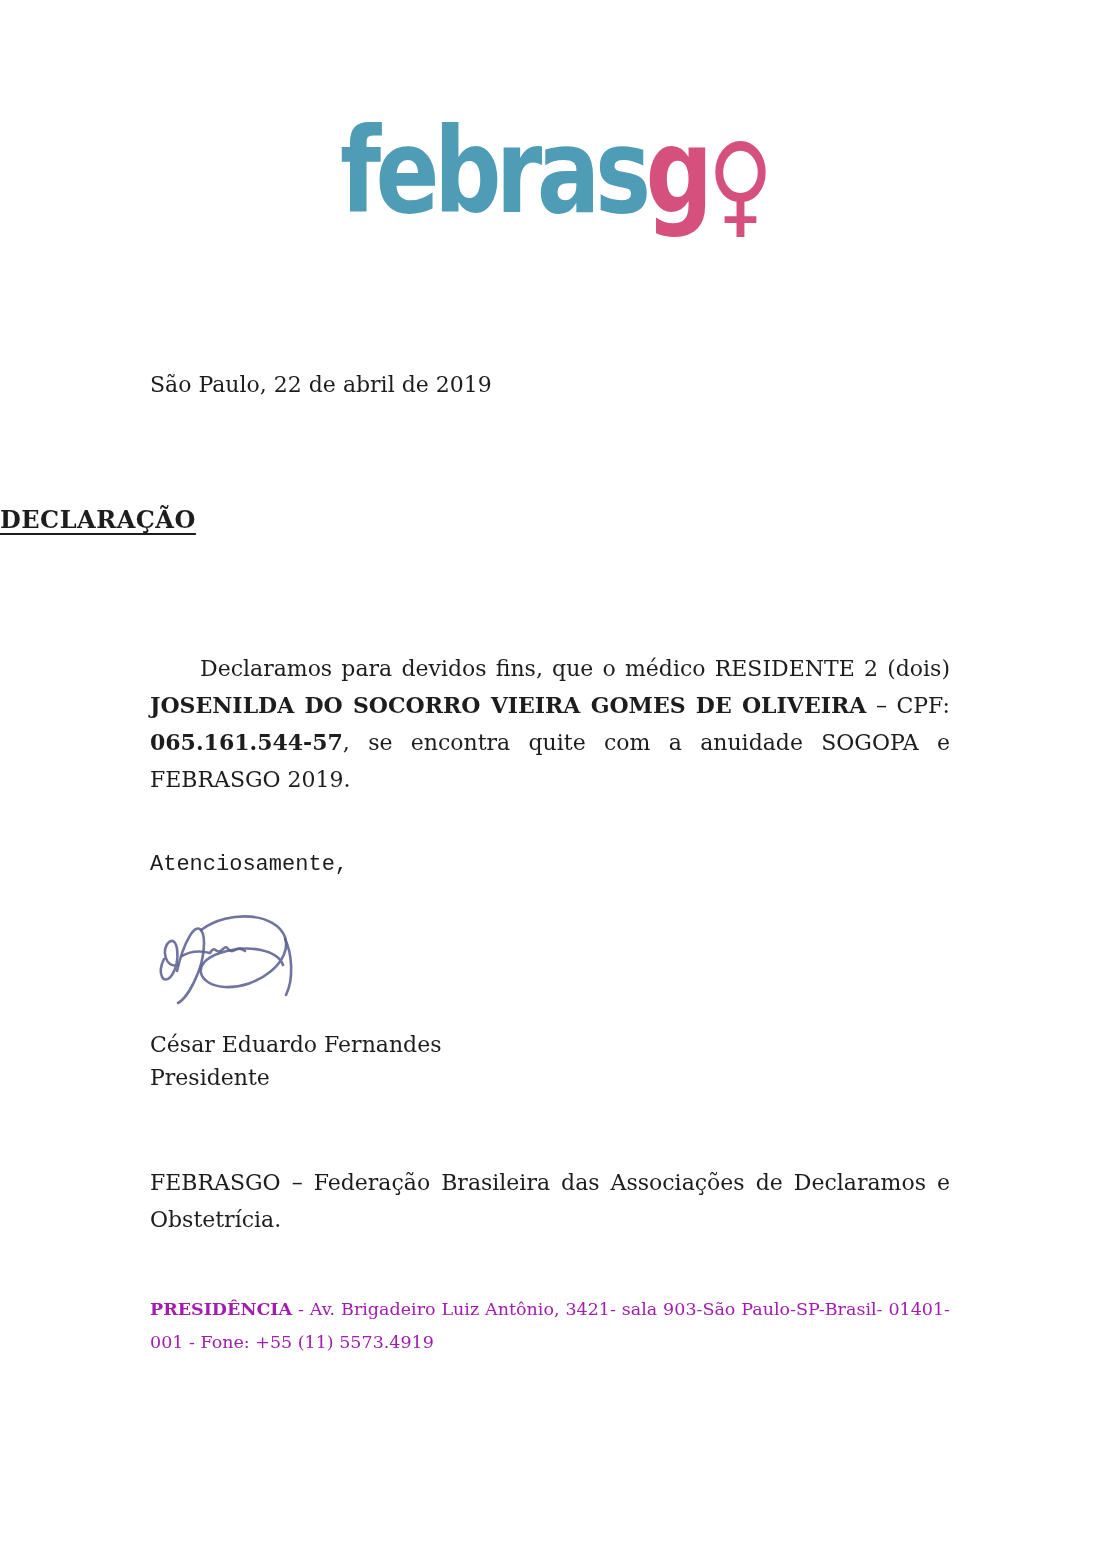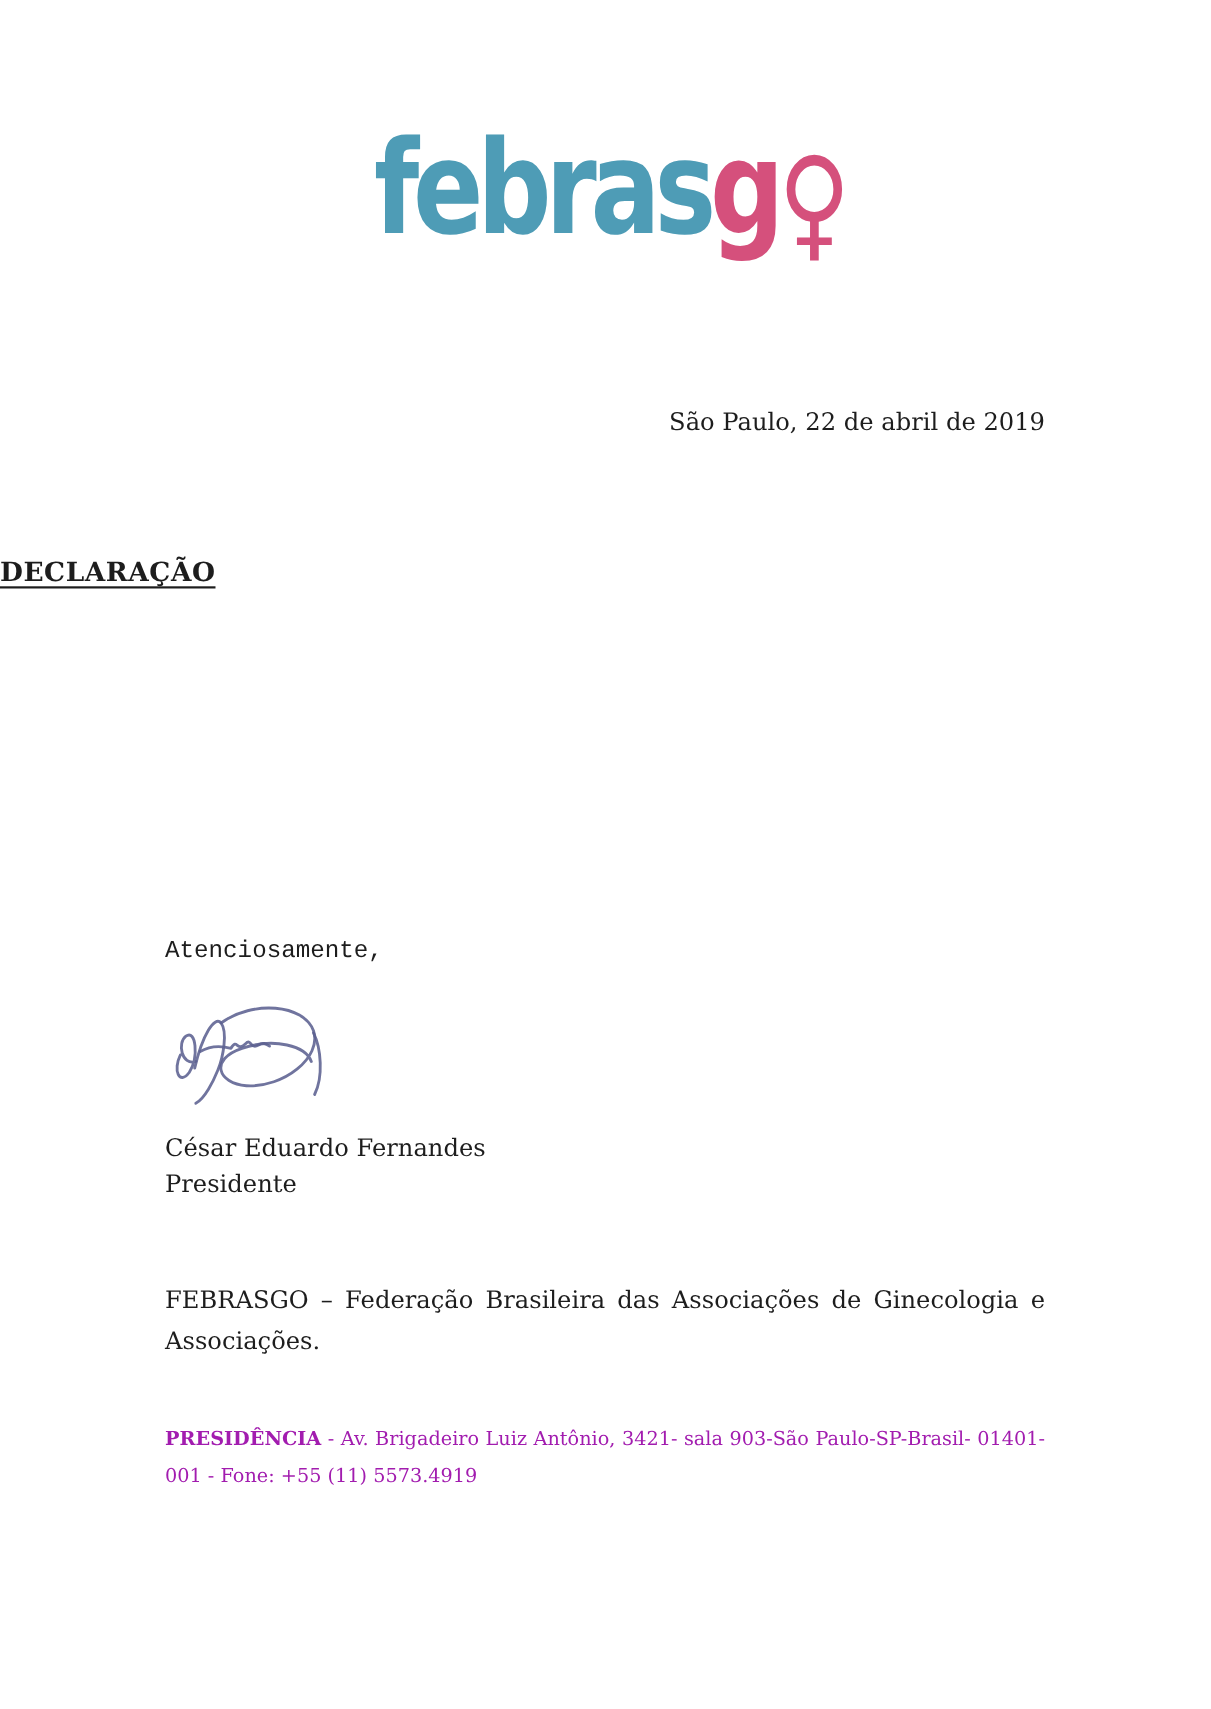--- a/index.html
+++ b/index.html
@@ -41,21 +41,21 @@
     font-family: "DejaVu Sans", sans-serif;
     font-size: 19.5px;
     line-height: 27px;
     color:#53A2BC;
     white-space: nowrap;
   }
 
   
   .date-line {
     position:absolute; top:372px; left:150px; right:151px;
-    text-align:right; font-size:22px;
+    text-align:left; font-size:22px;
   }
   .doc-title {
     position:absolute; top:505px; left:0; width:100%;
     text-align:left; font-size:24px; font-weight:bold;
     letter-spacing:0.5px;
   }
   .doc-title span {
     text-decoration: underline;
     text-decoration-thickness: 2px;
     text-underline-offset: 5px;
@@ -103,36 +103,37 @@
       <span class="logo-febras">febras</span><span class="logo-go"><span>g</span><span class="female-symbol">♀</span></span>
     </div>
   </div>
 
   <div class="date-line">São Paulo, 22 de abril de 2019</div>
 
   <div class="doc-title">
     <span>DECLARAÇÃO</span>
   </div>
 
+  <p class="body-par"><span>Declaramos para devidos fins, que o médico RESIDENTE 2 (dois) </span><span class="bold">JOSENILDA DO SOCORRO VIEIRA GOMES DE OLIVEIRA</span><span> – CPF: </span><span class="bold">065.161.544-57</span><span>, se encontra quite com a anuidade SOGOPA e FEBRASGO 2019.</span></p>
 
   <div class="closing">Atenciosamente,</div>
 
   <div class="signature">
     <svg viewBox="0 0 170 105" xmlns="http://www.w3.org/2000/svg">
       <path d="M14,56 C7,70 13,84 22,72 C31,58 28,32 19,39 C11,45 15,66 28,62"></path>
       <path d="M27,68 C34,38 45,20 51,27 C57,35 53,58 48,70 C44,80 36,96 28,100"></path>
       <path d="M32,53 C42,47 52,48 60,50 C66,40 65,54 73,46 C79,40 77,52 85,47 C89,44 92,46 95,48"></path>
       <path d="M51,27 C80,6 126,10 135,34 C143,58 108,86 74,84 C48,82 40,60 70,50 C100,40 128,48 133,62"></path>
       <path d="M135,36 C142,50 144,76 136,92"></path>
     </svg>
   </div>
 
   <div class="signer-block">
     <div>César Eduardo Fernandes</div>
     <div>Presidente</div>
   </div>
 
-  <p class="org-par">FEBRASGO – Federação Brasileira das Associações de Ginecologia e Associações.</p>
+  <p class="org-par">FEBRASGO – Federação Brasileira das Associações de Declaramos e Obstetrícia.</p>
 
   <div class="footer-block footer-1"><span class="footer-label">PRESIDÊNCIA</span><span> - Av. Brigadeiro Luiz Antônio, 3421- sala 903-São Paulo-SP-Brasil- 01401-001 - Fone: +55 (11) 5573.4919</span></div>
 
 
 </div>
 
 </body></html>

